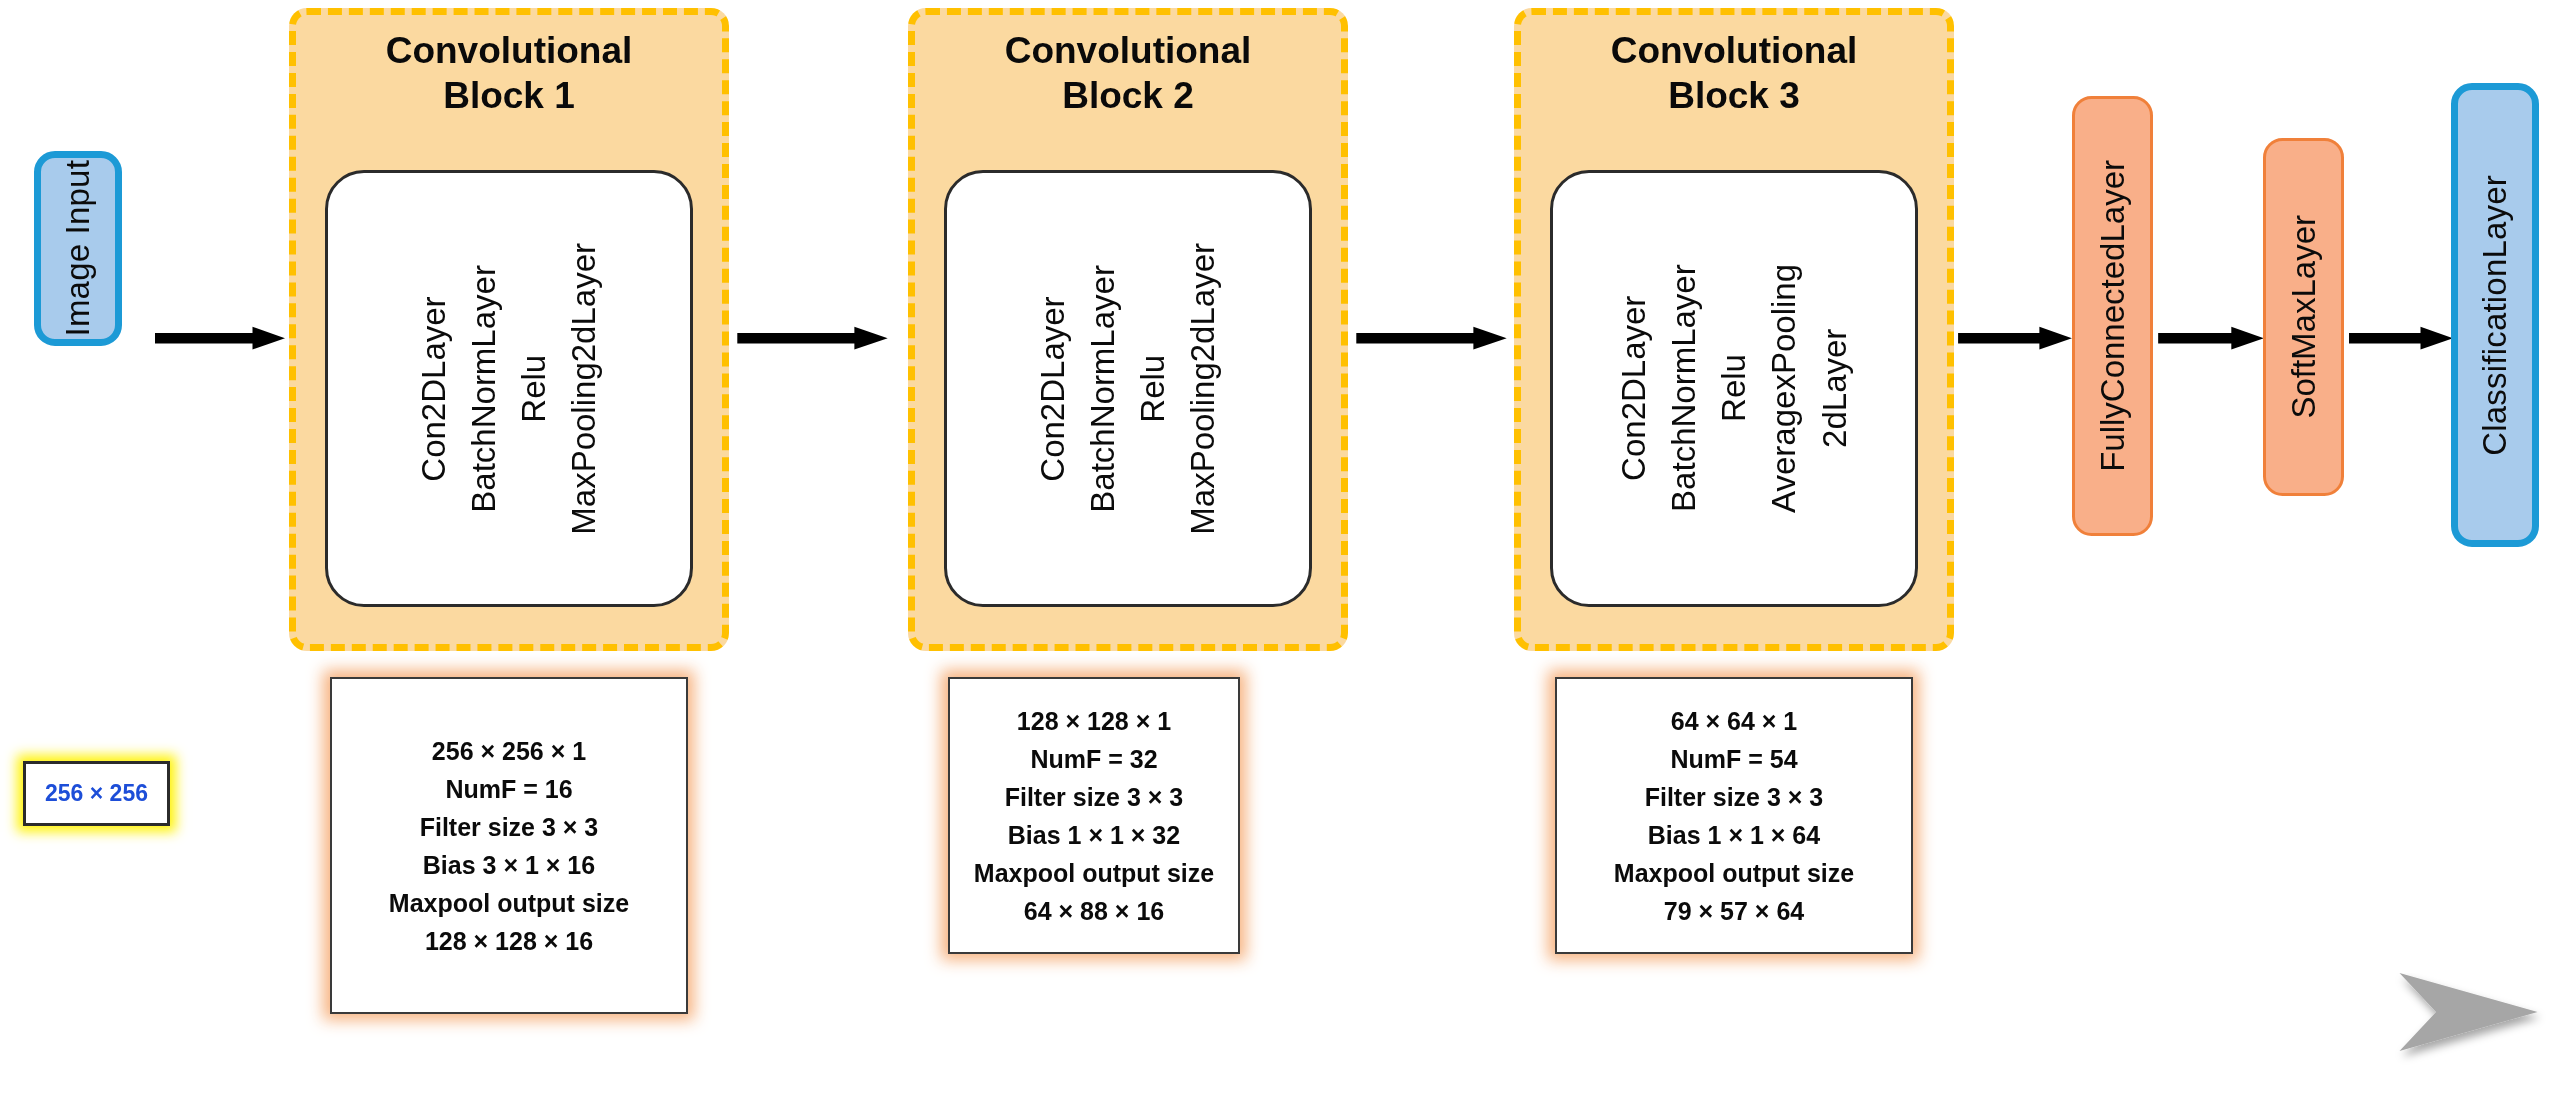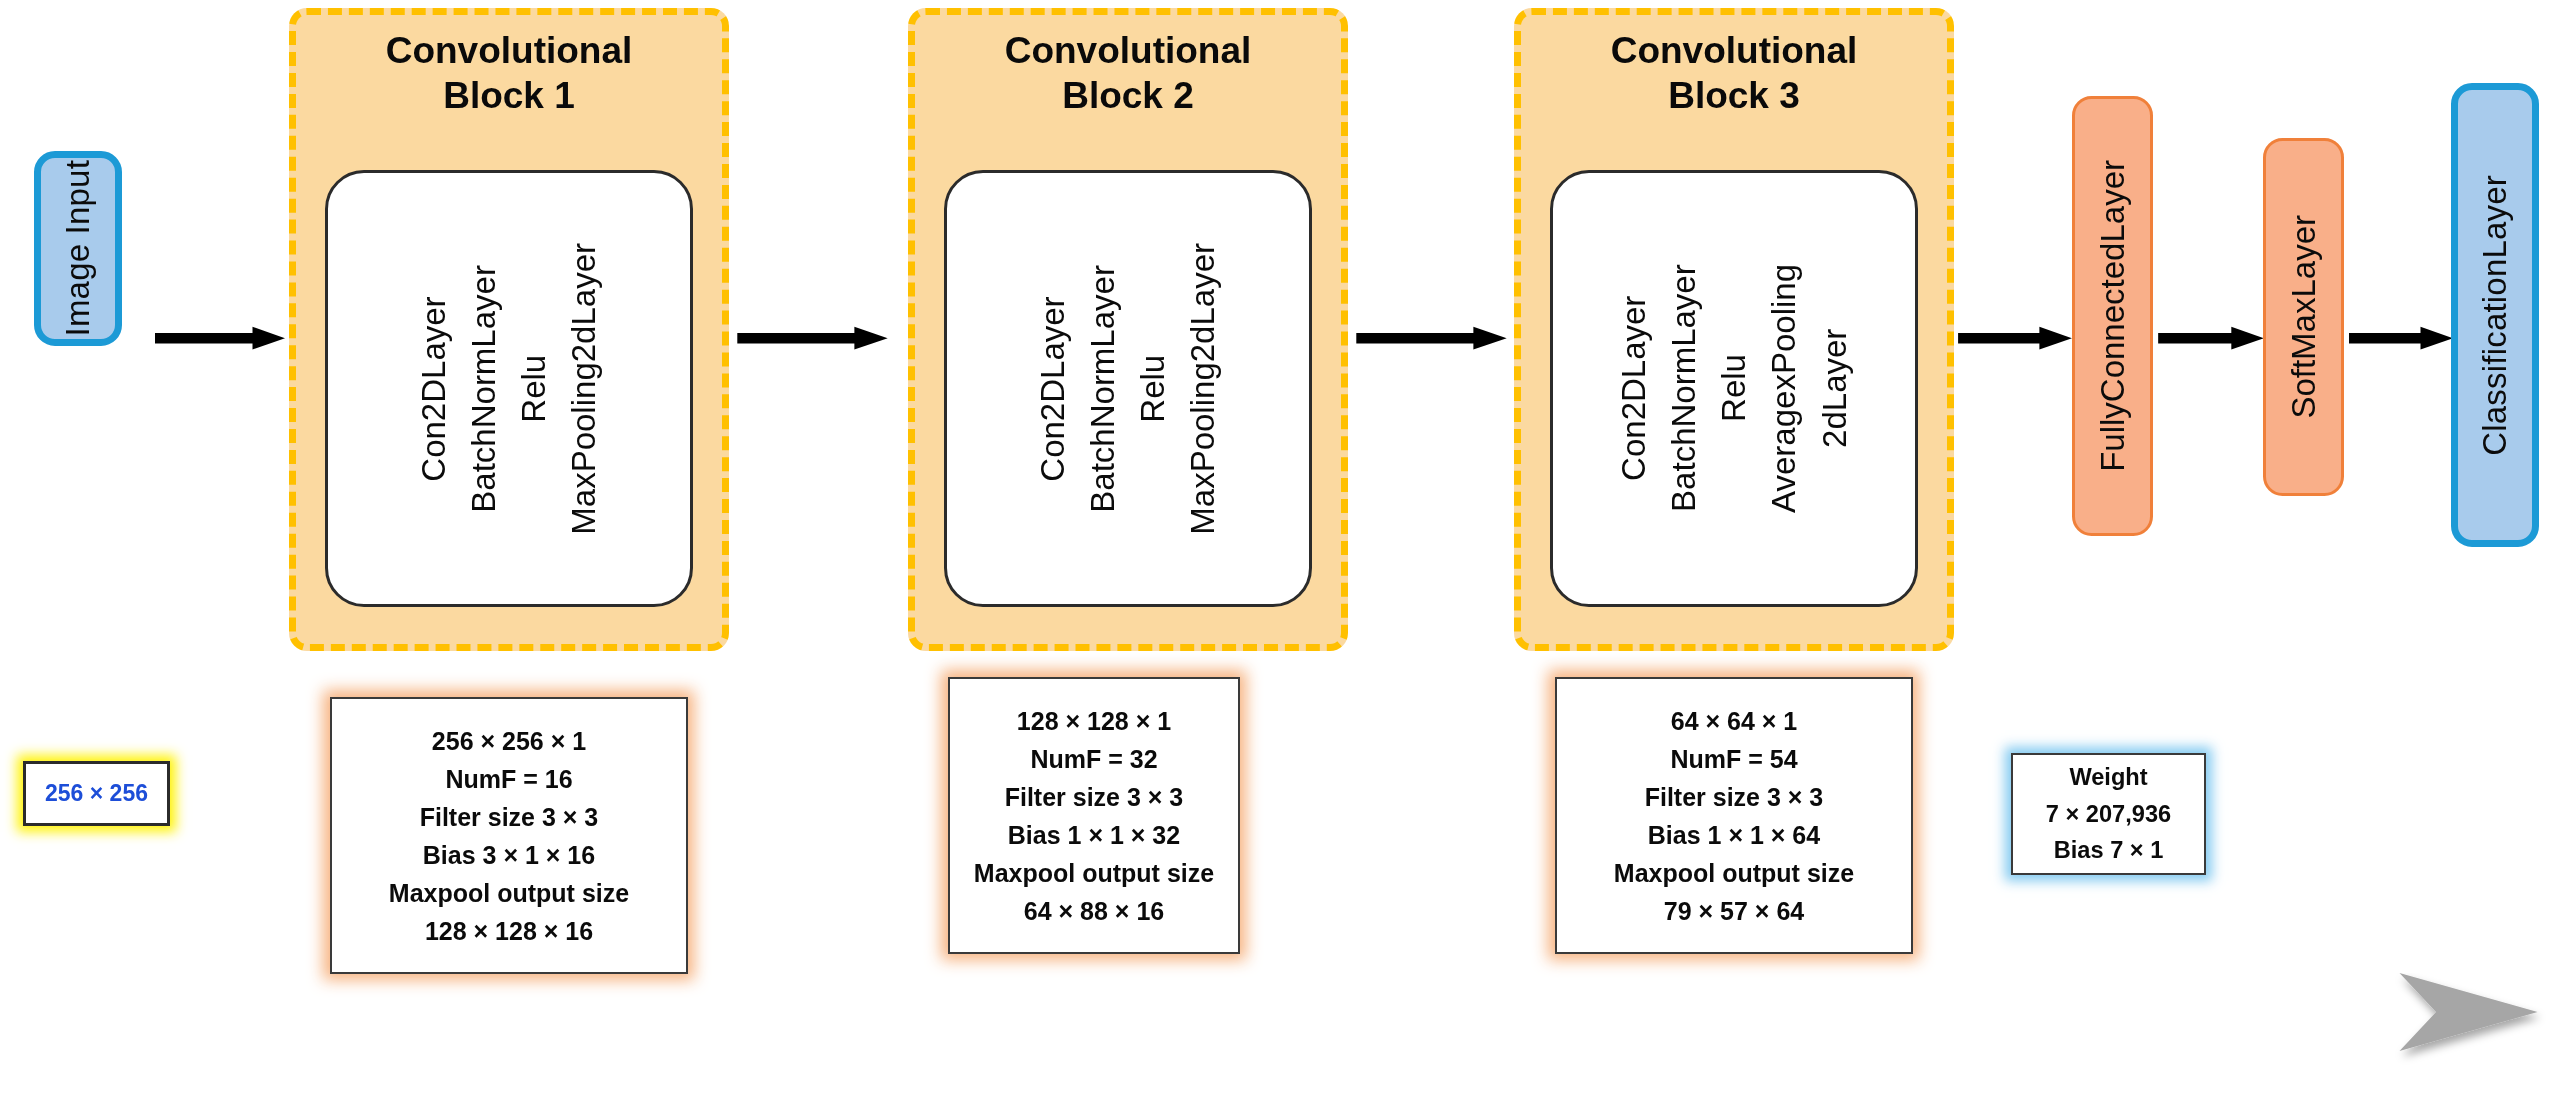--- a/index.html
+++ b/index.html
@@ -268,21 +268,21 @@
   </div>
 
   <div class="io-box" style="left:2451px; top:83px; width:88px; height:464px;">
     <span class="vtext">ClassificationLayer</span>
   </div>
 
   <div class="size-box" style="left:23px; top:761px; width:147px; height:65px;">
     <span class="line">256 × 256</span>
   </div>
 
-  <div class="param-box" style="left:330px; top:677px; width:358px; height:277px;margin-top:20px;">
+  <div class="param-box" style="left:330px; top:677px; width:358px; height:337px;">
     <span class="line">256 × 256 × 1</span>
     <span class="line">NumF = 16</span>
     <span class="line">Filter size 3 × 3</span>
     <span class="line">Bias 3 × 1 × 16</span>
     <span class="line">Maxpool output size</span>
     <span class="line">128 × 128 × 16</span>
   </div>
 
   <div class="param-box" style="left:948px; top:677px; width:292px; height:277px;">
     <span class="line">128 × 128 × 1</span>
@@ -295,25 +295,20 @@
 
   <div class="param-box" style="left:1555px; top:677px; width:358px; height:277px;">
     <span class="line">64 × 64 × 1</span>
     <span class="line">NumF = 54</span>
     <span class="line">Filter size 3 × 3</span>
     <span class="line">Bias 1 × 1 × 64</span>
     <span class="line">Maxpool output size</span>
     <span class="line">79 × 57 × 64</span>
   </div>
 
-  <div class="weight-box" style="left:2011px; top:753px; width:195px; height:122px;">
-    <span class="line">Weight</span>
-    <span class="line">7 × 207,936</span>
-    <span class="line">Bias 7 × 1</span>
-  </div>
 
   <div class="bottom-arrow">
     <svg width="2576" height="130" viewBox="0 0 3164 160">
       <defs>
         <linearGradient id="dashGrad" x1="0" y1="0" x2="1" y2="0">
           <stop offset="0%" stop-color="#3A3A3A"></stop>
           <stop offset="55%" stop-color="#6E6E6E"></stop>
           <stop offset="100%" stop-color="#A6A6A6"></stop>
         </linearGradient>
         <filter id="dashShadow" x="-20%" y="-20%" width="160%" height="200%">

